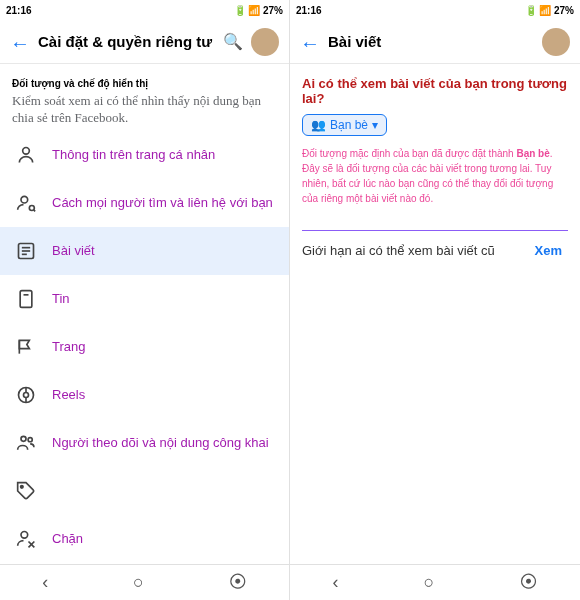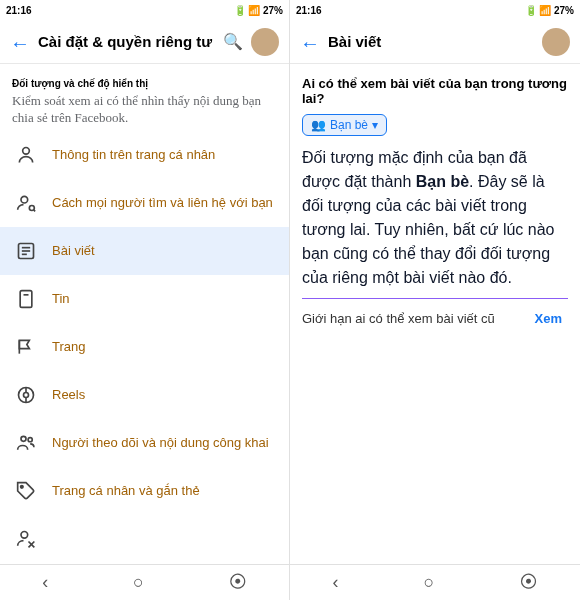--- a/index.html
+++ b/index.html
@@ -125,54 +125,54 @@
       height: 28px;
       display: flex;
       align-items: center;
       justify-content: center;
       font-size: 18px;
       color: #444;
       flex-shrink: 0;
     }
     .menu-label {
       font-size: 13px;
-      color: #a16207;
+      color: #a21caf;
       flex: 1;
     }
 
     
     .right-content {
       flex: 1;
       overflow-y: auto;
       padding: 12px;
     }
     .right-question {
       font-size: 13px;
       font-weight: 600;
-      color: #000000;
+      color: #b91c1c;
       margin-bottom: 8px;
     }
     .friends-badge {
       display: inline-flex;
       align-items: center;
       gap: 4px;
       background: #e7f0fd;
       border: 1px solid #1877f2;
       border-radius: 6px;
       padding: 3px 8px;
       font-size: 12px;
       color: #1877f2;
       cursor: pointer;
       margin-bottom: 10px;
     }
     .right-description {
-      font-size: 16px;
-      color: #0f172a;
+      font-size: 10px;
+      color: #ec4899;
       line-height: 1.5;
-      margin-bottom: 8px;
+      margin-bottom: 24px;
     }
     .bold-text { font-weight: 700; }
     .limit-row {
       display: flex;
       align-items: center;
       justify-content: space-between;
       padding: 8px 0;
       border-top: 1px solid #8b5cf6;
     }
     .limit-text {
@@ -327,32 +327,32 @@
         <span class="menu-label">Người theo dõi và nội dung công khai</span>
       </div>
 
       <div class="menu-item">
         <div class="menu-icon">
           <svg width="20" height="20" viewBox="0 0 24 24" fill="none" stroke="#444" stroke-width="2">
               <path d="M20.59 13.41l-7.17 7.17a2 2 0 01-2.83 0L2 12V2h10l8.59 8.59a2 2 0 010 2.82z"></path>
               <circle cx="7" cy="7" r="1.5" fill="#444"></circle>
             </svg>
         </div>
-        <span class="menu-label">Trang cá nhân và gắn thẻ</span>
       </div>
 
       <div class="menu-item">
         <div class="menu-icon">
           <svg width="20" height="20" viewBox="0 0 24 24" fill="none" stroke="#444" stroke-width="2">
               <circle cx="10" cy="7" r="4"></circle>
               <path d="M2 20c0-3.5 3.2-6 7-6"></path>
               <line x1="15" y1="15" x2="22" y2="22" stroke="#444"></line>
               <path d="M15 22l7-7" stroke="#444"></path>
             </svg>
         </div>
+        <span class="menu-label">Chặn</span>
       </div>
 
       <div class="menu-item">
         
         
       </div>
 
     </div>
 
     <div class="panel-bottom-nav">

